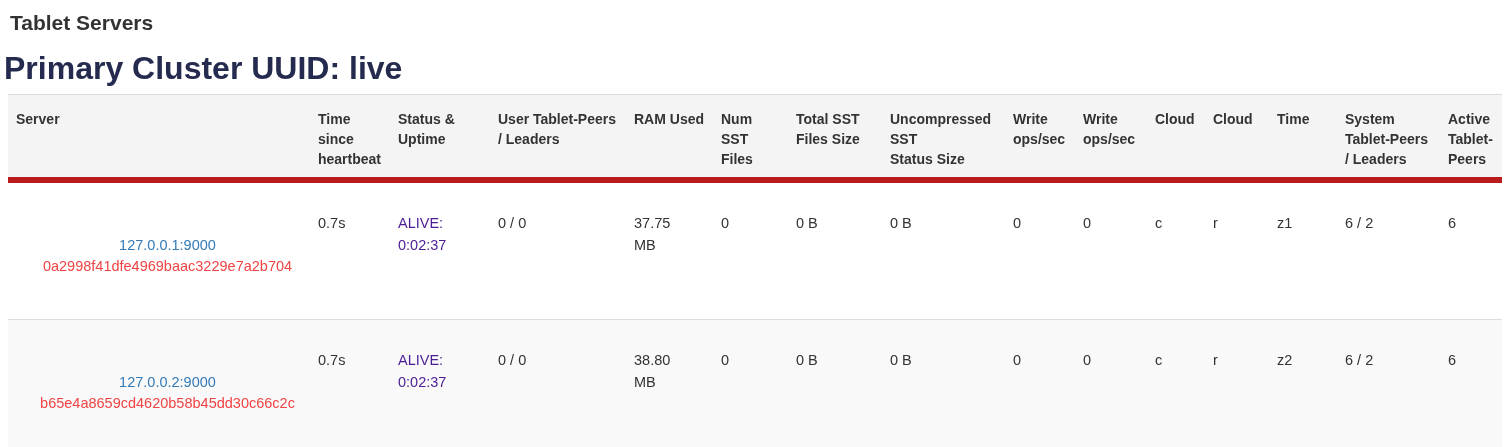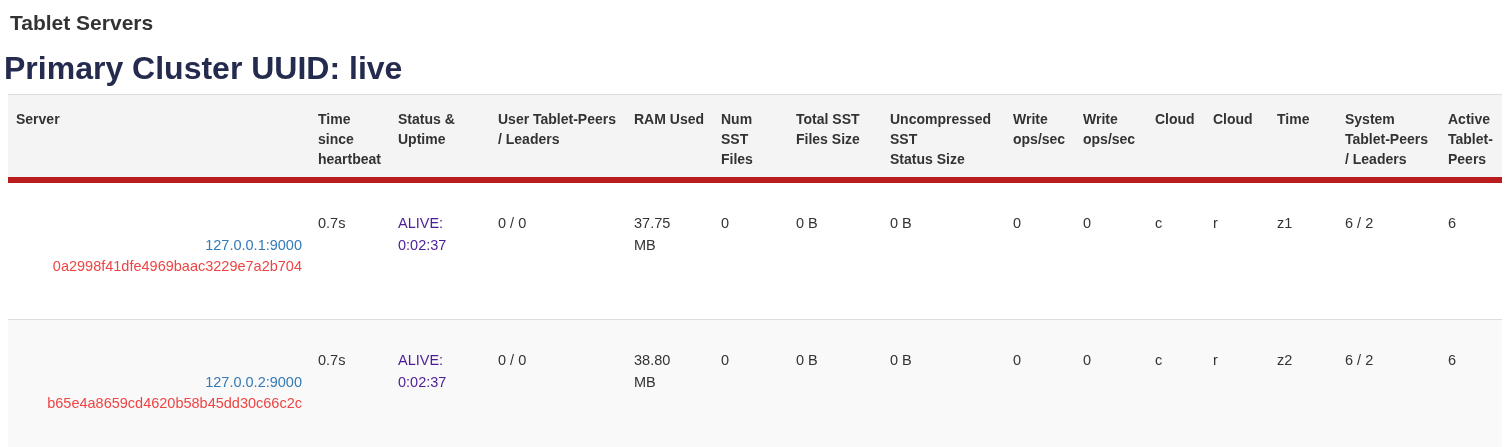--- a/index.html
+++ b/index.html
@@ -71,21 +71,21 @@
     text-align: left;
     padding: 30px 8px 20px 8px;
     line-height: 21.5px;
     border-top: 1px solid #ddd;
     white-space: pre-line;
     color: #333;
   }
   tbody tr:first-child td { border-top: none; }
   tbody tr:nth-child(even) td { background: #f9f9f9; }
   td.server-cell {
-    text-align: right;
+    text-align: center;
     padding-left: 25px;
   }
   a.server-link {
     color: #337ab7;
     text-decoration: none;
     cursor: pointer;
   }
   .server-uuid { color: #ef4444; }
   .status-alive { color: #4c1d95; }
 </style>

